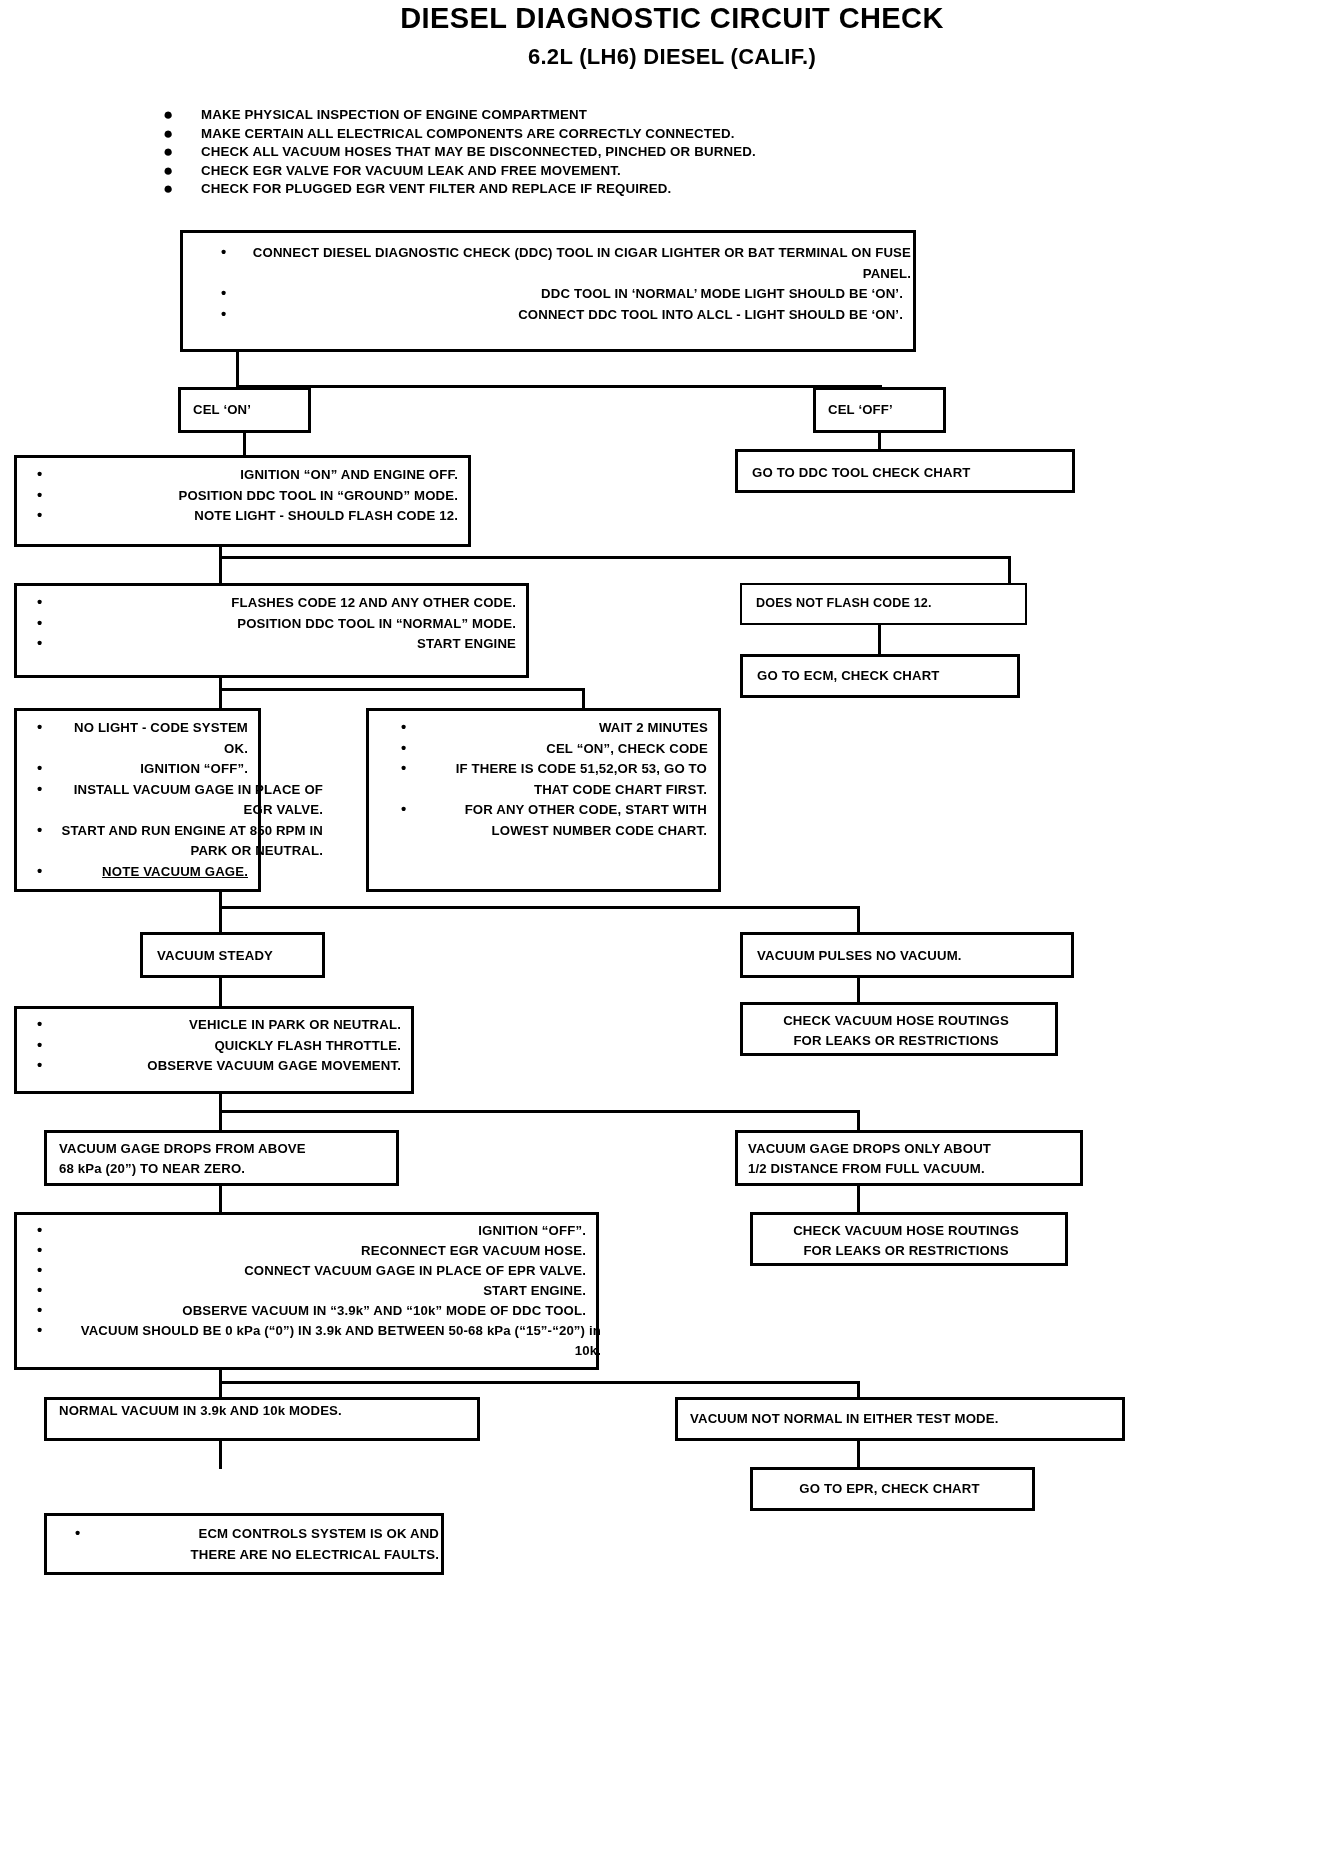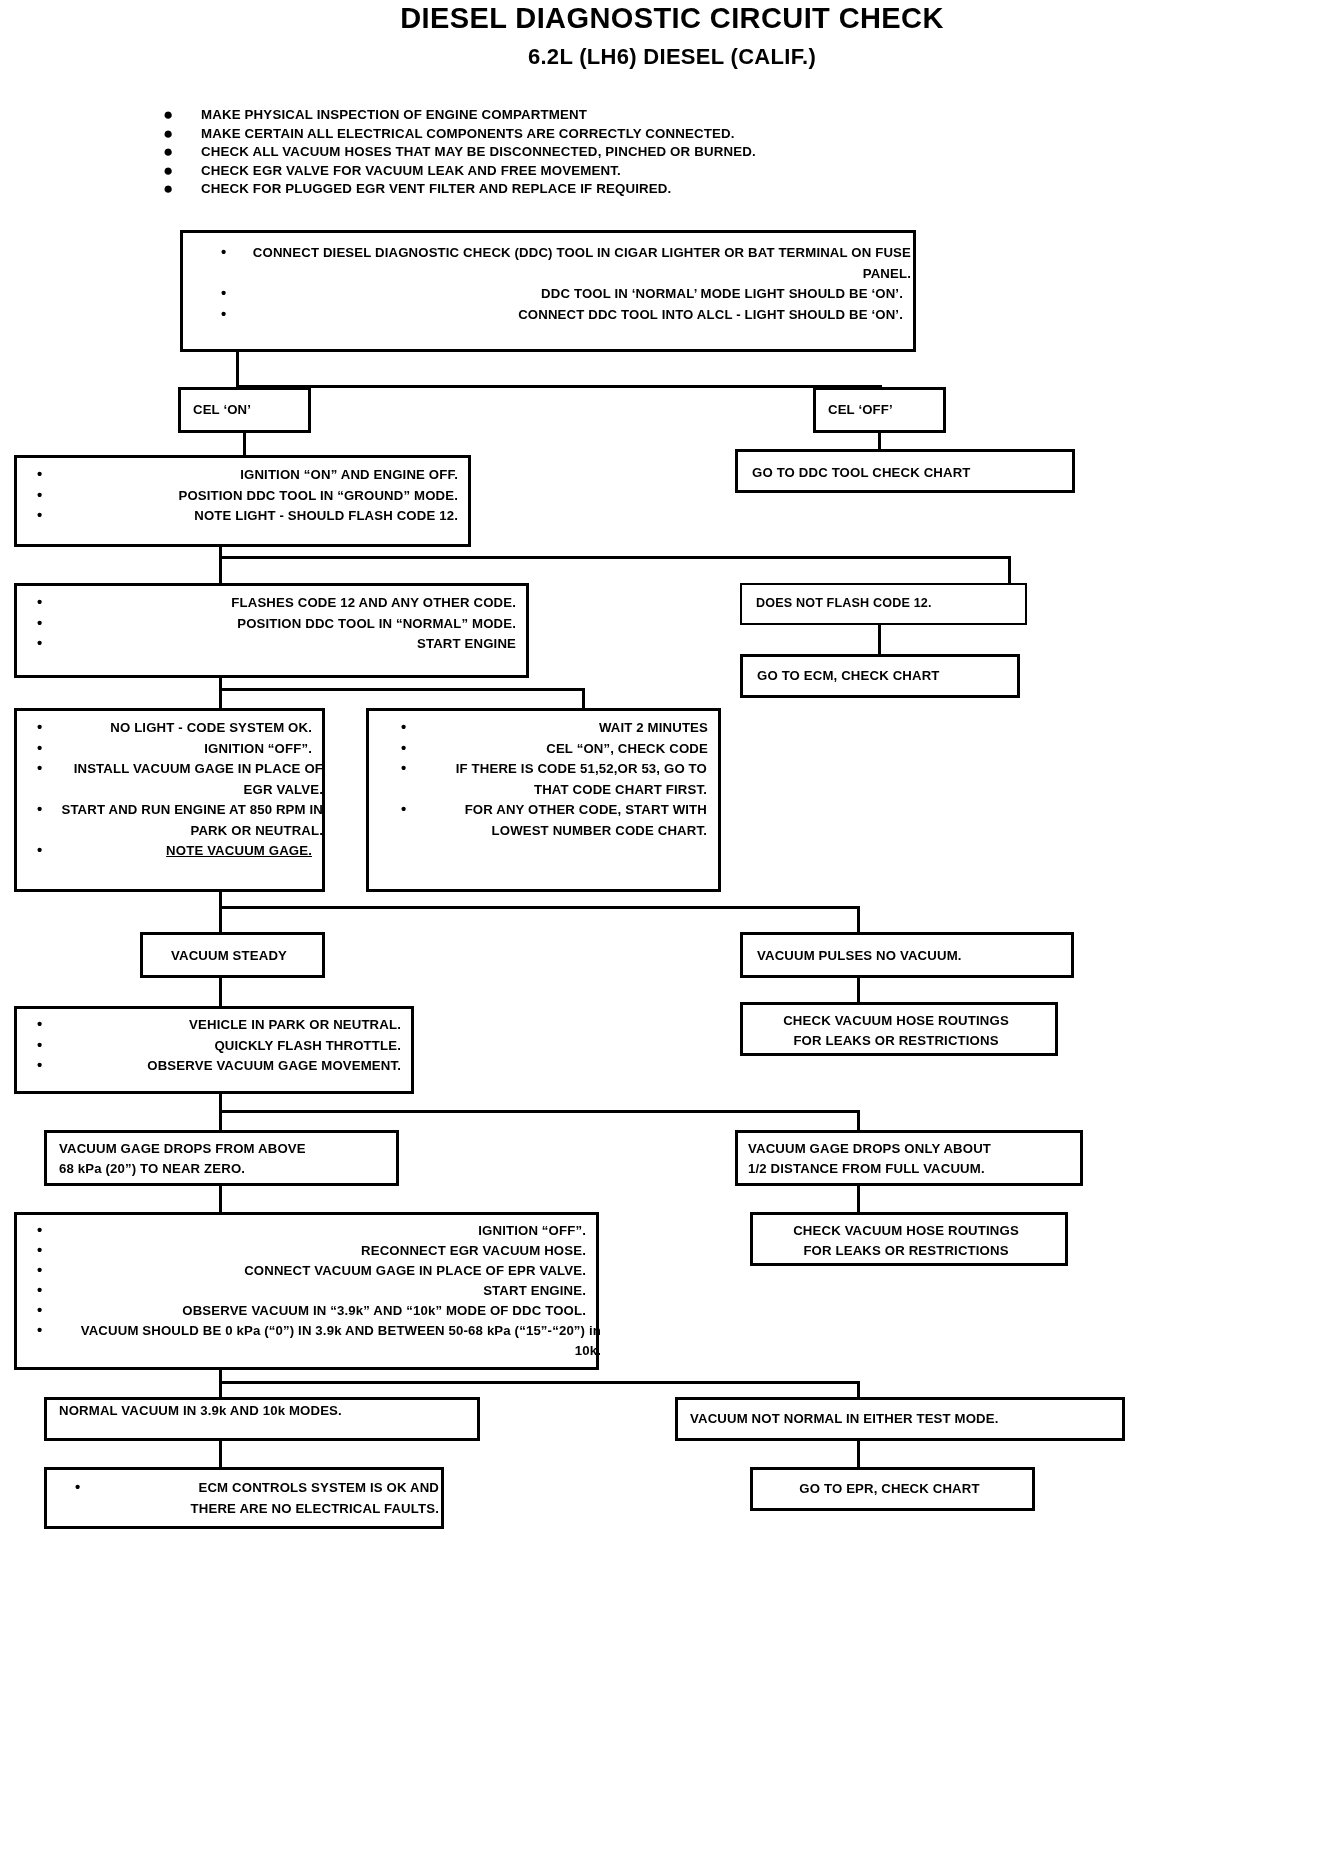--- a/index.html
+++ b/index.html
@@ -232,21 +232,21 @@
   <div class="inner" style="padding-top:9px; padding-left:14px;">
     <div class="line" data-name="ecm-check-chart-label">GO TO ECM, CHECK CHART</div>
   </div>
 </div>
 
 <div class="vline" data-name="connector-line" style="left:219px; top:676px; height:36px;"></div>
 <div class="hline" data-name="connector-line" style="left:219px; top:688px; width:366px;"></div>
 <div class="vline" data-name="connector-line" style="left:582px; top:688px; height:22px;"></div>
 <div class="vline" data-name="connector-line" style="left:219px; top:688px; height:22px;"></div>
 
-<div class="box" data-name="box-no-light-code-system-ok" style="left:14px; top:708px; width:311px; height:184px;">
+<div class="box" data-name="box-no-light-code-system-ok" style="left:14px; top:708px; width:247px; height:184px;">
   <div class="inner" style="padding-top:7px;">
     <ul class="blist" data-name="no-light-list">
       <li data-name="list-item" style="padding-left:32px;"><span data-name="list-item-label">NO LIGHT - CODE SYSTEM OK.</span></li>
       <li data-name="list-item" style="padding-left:32px;"><span data-name="list-item-label">IGNITION “OFF”.</span></li>
       <li data-name="list-item" style="padding-left:32px; white-space:normal; width:262px;"><span data-name="list-item-label">INSTALL VACUUM GAGE IN PLACE OF EGR VALVE.</span></li>
       <li data-name="list-item" style="padding-left:32px; white-space:normal; width:262px;"><span data-name="list-item-label">START AND RUN ENGINE AT 850 RPM IN PARK OR NEUTRAL.</span></li>
       <li data-name="list-item" style="padding-left:32px;text-decoration:underline;"><span data-name="list-item-label">NOTE VACUUM GAGE.</span></li>
     </ul>
   </div>
 </div>
@@ -264,21 +264,21 @@
 <style>
   .box[data-name="box-wait-2-minutes"] ul.blist > li::before { left: 12px; }
 </style>
 
 <div class="vline" data-name="connector-line" style="left:219px; top:890px; height:32px;"></div>
 <div class="hline" data-name="connector-line" style="left:219px; top:906px; width:641px;"></div>
 <div class="vline" data-name="connector-line" style="left:857px; top:906px; height:28px;"></div>
 <div class="vline" data-name="connector-line" style="left:219px; top:906px; height:28px;"></div>
 
 <div class="box" data-name="box-vacuum-steady" style="left:140px; top:932px; width:185px; height:46px;">
-  <div class="inner" style="padding-top:11px; padding-left:14px;margin-left:14px;">
+  <div class="inner" style="padding-top:11px; padding-left:14px;">
     <div class="line" data-name="vacuum-steady-label">VACUUM STEADY</div>
   </div>
 </div>
 
 <div class="box" data-name="box-vacuum-pulses-no-vacuum" style="left:740px; top:932px; width:334px; height:46px;">
   <div class="inner" style="padding-top:11px; padding-left:14px;">
     <div class="line" data-name="vacuum-pulses-label">VACUUM PULSES  NO VACUUM.</div>
   </div>
 </div>
 
@@ -358,21 +358,21 @@
 
 <div class="box" data-name="box-vacuum-not-normal" style="left:675px; top:1397px; width:450px; height:44px;">
   <div class="inner" style="padding-top:9px; padding-left:12px;">
     <div class="line" data-name="vacuum-not-normal-label">VACUUM NOT NORMAL IN EITHER TEST MODE.</div>
   </div>
 </div>
 
 <div class="vline" data-name="connector-line" style="left:857px; top:1439px; height:30px;"></div>
 <div class="vline" data-name="connector-line" style="left:219px; top:1439px; height:30px;"></div>
 
-<div class="box" data-name="box-ecm-controls-ok" style="left:44px; top:1467px; width:400px; height:62px;">
+<div class="box" data-name="box-ecm-controls-ok" style="left:44px; top:1513px; width:400px; height:62px;">
   <div class="inner" style="padding-top:8px;">
     <ul class="blist" data-name="ecm-controls-ok-list">
       <li data-name="list-item" style="padding-left:40px; white-space:normal; width:340px;"><span data-name="ecm-controls-ok-line1">ECM CONTROLS SYSTEM IS OK AND</span><br><span data-name="ecm-controls-ok-line2">THERE ARE NO ELECTRICAL FAULTS.</span></li>
     </ul>
   </div>
 </div>
 <style>
   .box[data-name="box-ecm-controls-ok"] ul.blist > li::before { left: 16px; }
 </style>
 

